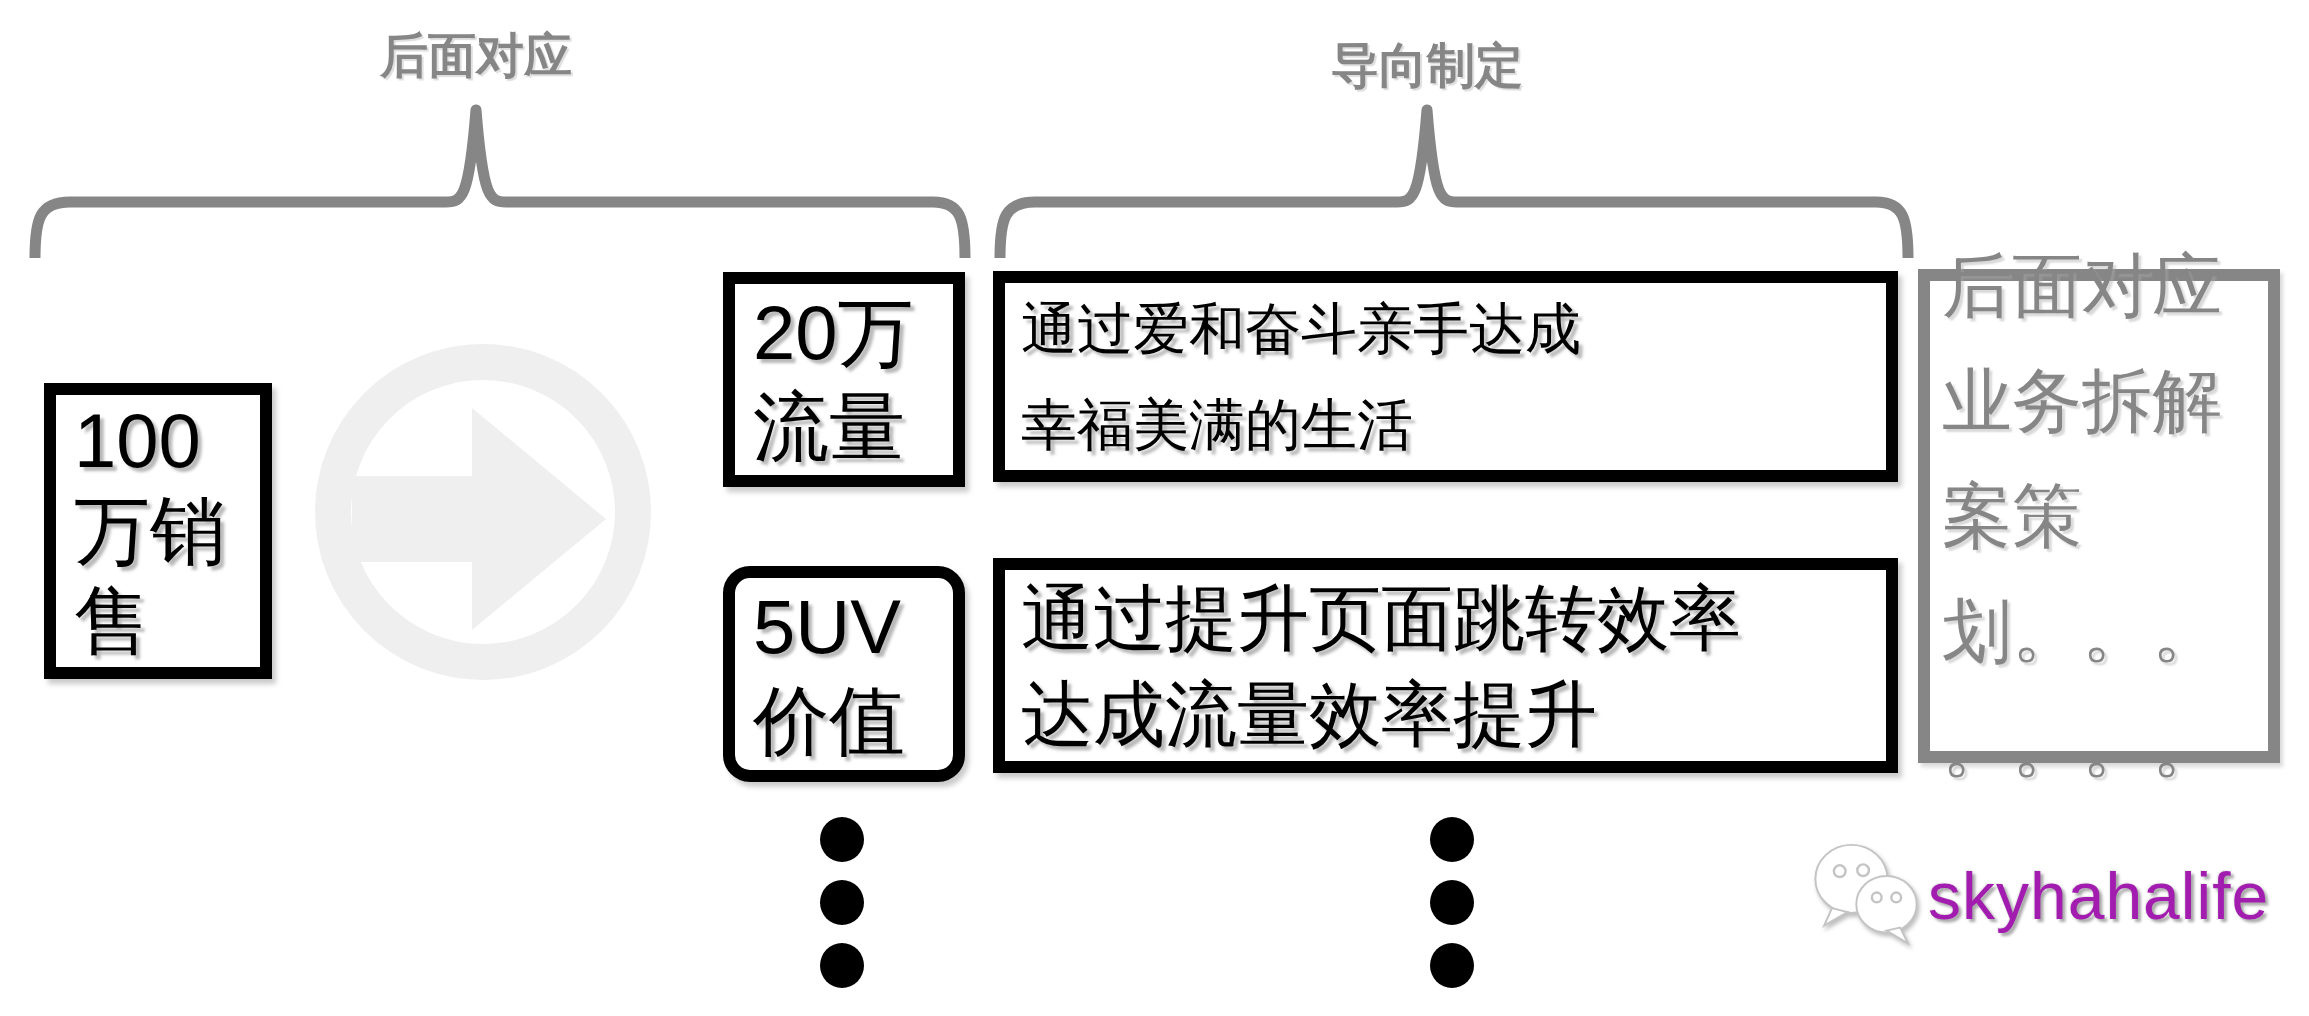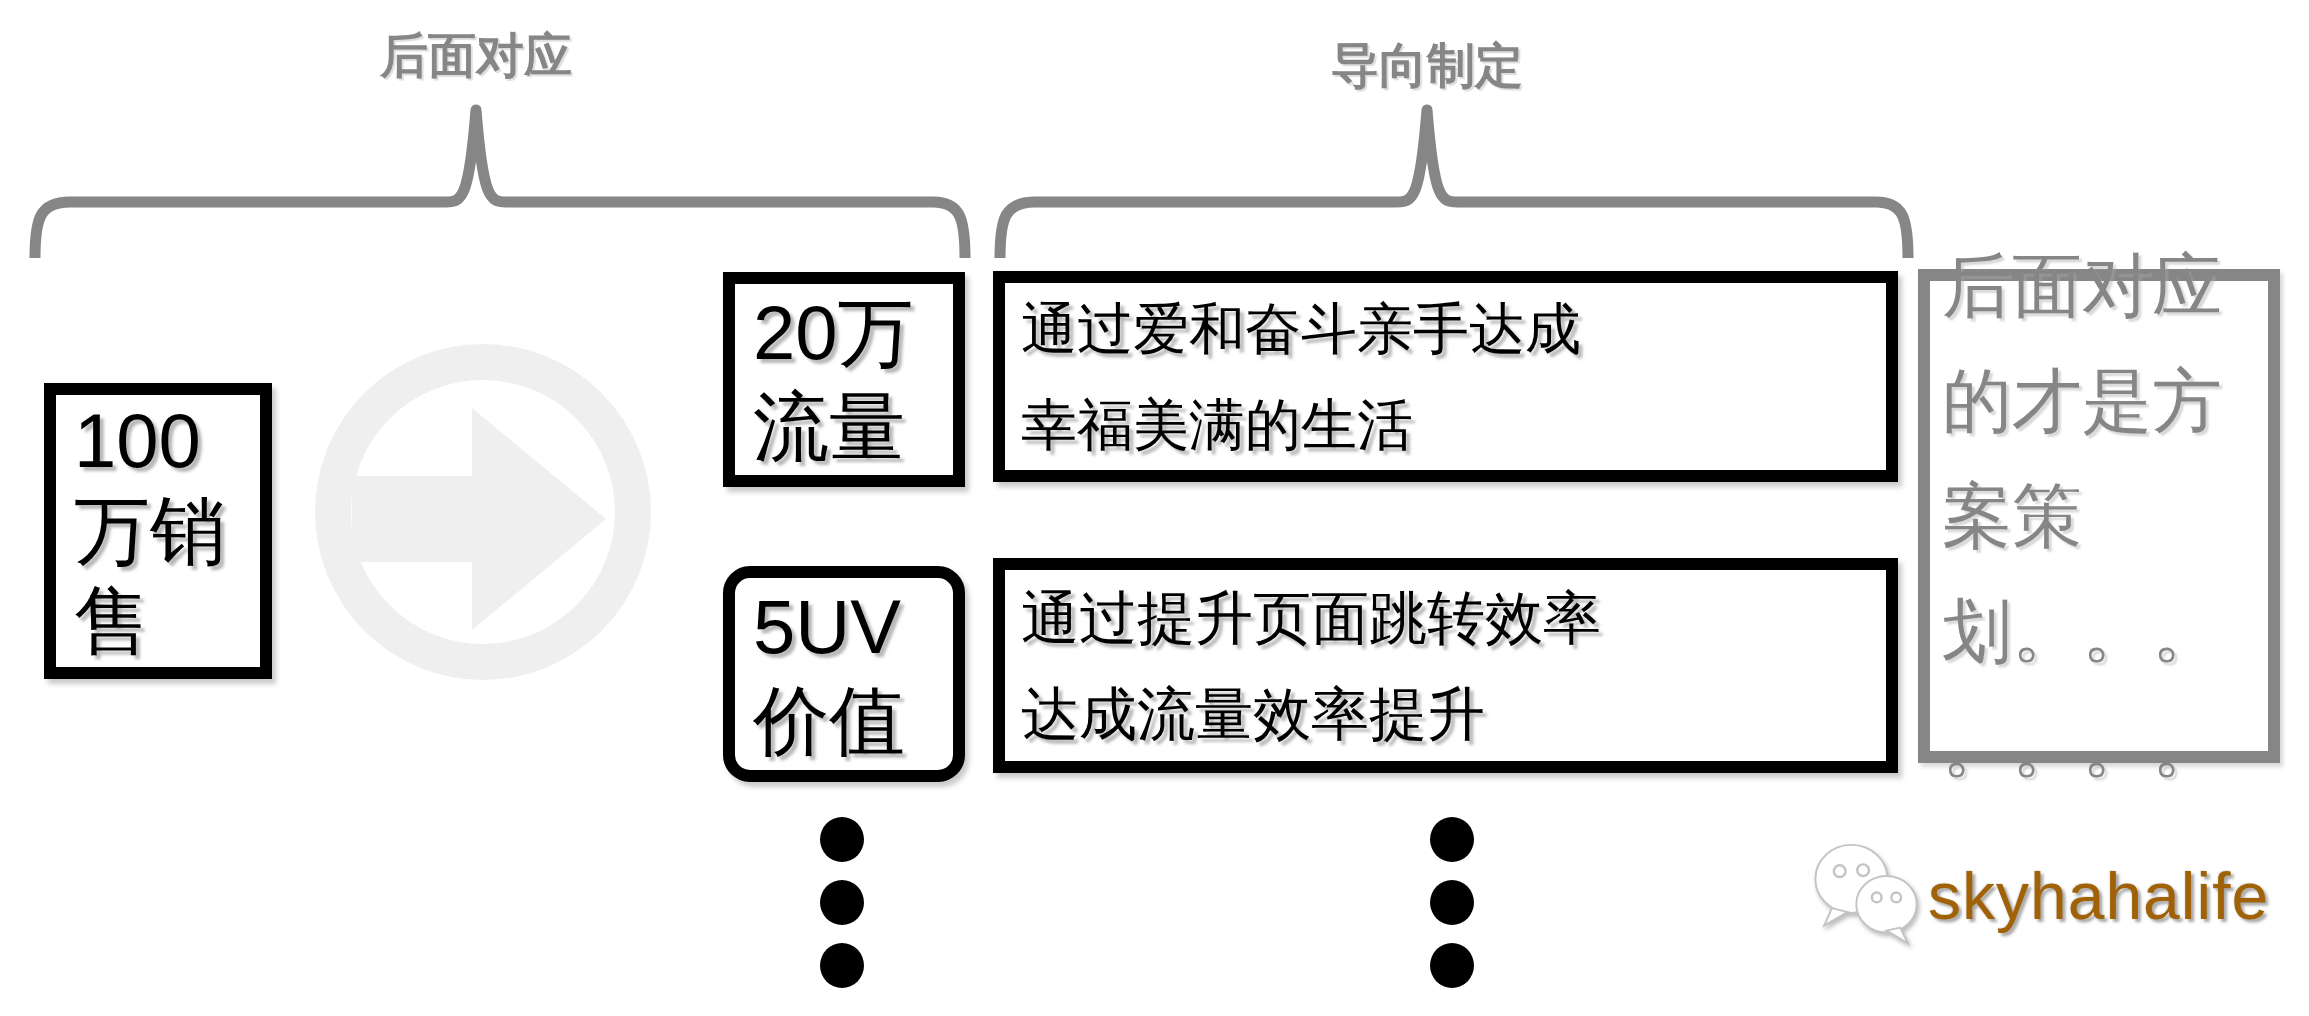--- a/index.html
+++ b/index.html
@@ -39,21 +39,21 @@
     z-index:2;
     box-shadow:4px 5px 5px rgba(125,125,125,0.40);
     text-shadow:4px 4px 3px rgba(125,125,125,0.55);
   }
   .box .tline { white-space:nowrap; }
 
   #source-box { left:44px;  top:383px; width:228px; height:296px; font-size:76px; line-height:90px; padding-left:18px; }
   #metric-1   { left:723px; top:272px; width:242px; height:215px; font-size:76px; line-height:94px; padding-left:18px; }
   #metric-2   { left:723px; top:566px; width:242px; height:216px; font-size:76px; line-height:94px; padding-left:18px;border-radius:27px; }
   #goal-1     { left:993px; top:271px; width:905px; height:211px; font-size:56px; line-height:96px; padding-left:16px; }
-  #goal-2     { left:993px; top:558px; width:905px; height:215px; font-size:58px; line-height:96px; padding-left:16px; }
+  #goal-2     { left:993px; top:558px; width:905px; height:215px; font-size:72px; line-height:96px; padding-left:16px; }
 
   
   #note-box {
     left:1918px; top:269px; width:362px; height:494px;
     border-color:#868686;
     color:#868686;
     font-size:70px; line-height:91px;
     padding-left:12px;
     box-shadow:3px 4px 4px rgba(160,160,160,0.40);
     text-shadow:3px 3px 2px rgba(170,170,170,0.45);
@@ -76,21 +76,21 @@
   .watermark {
     position:absolute;
     left:1808px; top:840px;
     display:flex;
     align-items:center;
     gap:2px;
     z-index:3;
   }
   .watermark-text {
     font-size:66px;
-    color:#a16207;
+    color:#a21caf;
     letter-spacing:1px;
     text-shadow:3px 3px 3px #a8a8a8, -1px -1px 1px #e8e8e8;
   }
   .wicon { filter:drop-shadow(2px 3px 2px #bdbdbd); }
 </style>
 </head>
 <body>
 
 <div class="canvas">
 
@@ -130,21 +130,21 @@
       <div class="tline">幸福美满的生活</div>
     </div>
 
   <div class="box" id="goal-2">
       <div class="tline">通过提升页面跳转效率</div>
       <div class="tline">达成流量效率提升</div>
     </div>
 
   <div class="box" id="note-box">
       <div class="tline">后面对应</div>
-      <div class="tline">的才是方</div>
+      <div class="tline">业务拆解</div>
       <div class="tline">案策</div>
       <div class="tline">划。。。</div>
       <div class="tline">。。。。</div>
     </div>
 
   <div class="dots" id="dots-metrics">
       <div class="dot"></div>
       <div class="dot"></div>
       <div class="dot"></div>
     </div>

